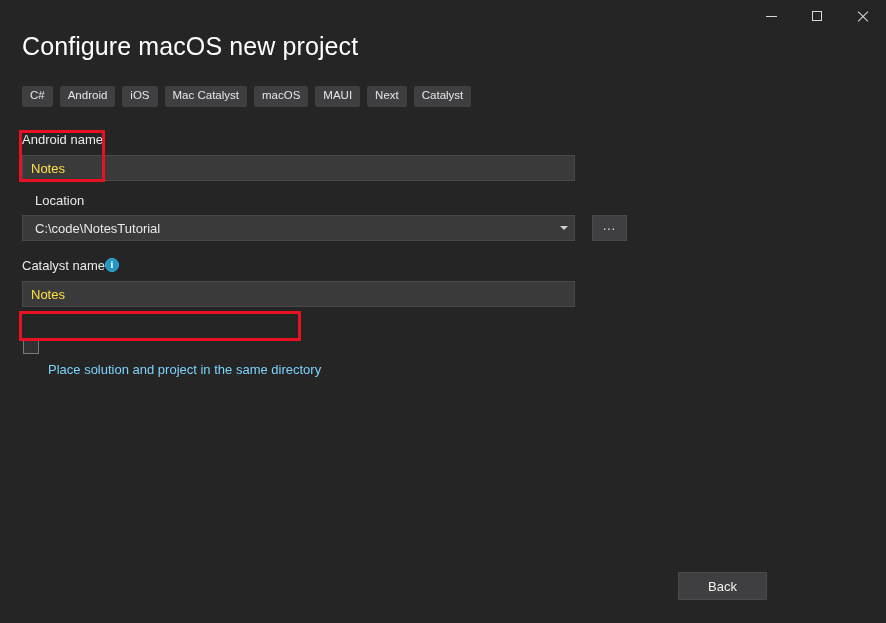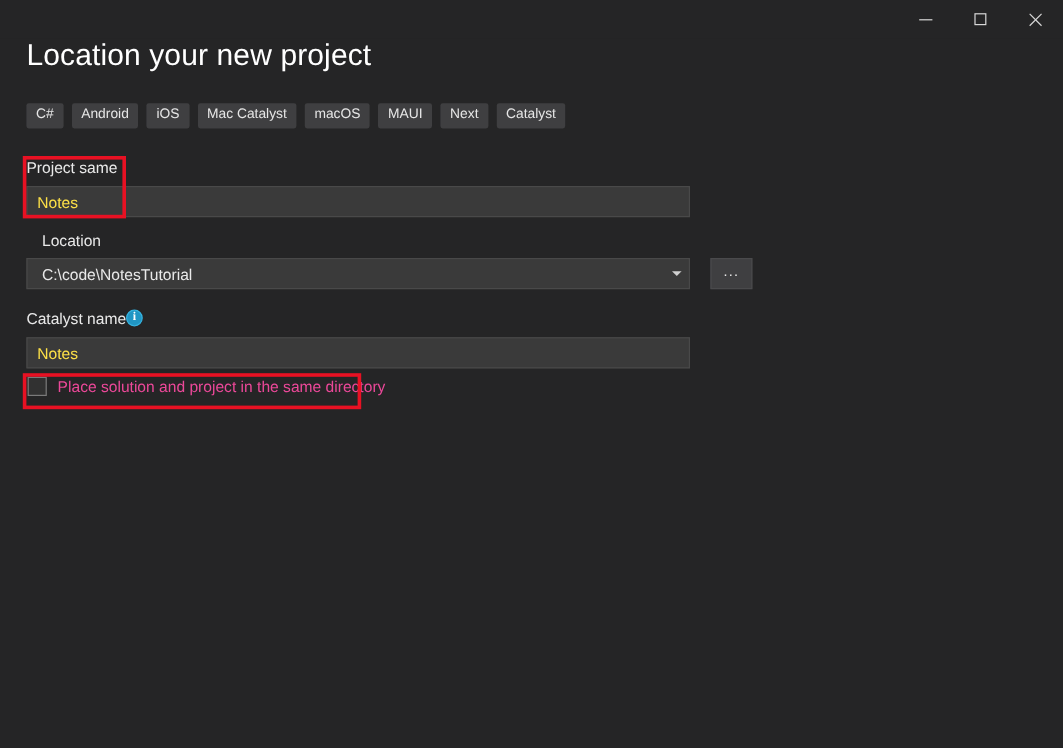--- a/index.html
+++ b/index.html
@@ -215,22 +215,23 @@
     gap: 9px;
   }
   .checkbox-box {
     width: 16px;
     height: 16px;
     background: #313131;
     border: 1px solid #7a7a7a;
   }
   .checkbox-label {
     font-size: 13px;
-    color: #ec4899;
-    white-space: nowrap;
+    color: #7dd3fc;
+    white-space: nowrap;
+    margin-top: 48px;
   }
 
   
   .annot {
     position: absolute;
     border: 3px solid #e81123;
     pointer-events: none;
   }
   .annot-project { left: 19px;  top: 130px; width: 86px;  height: 52px; }
   .annot-check   { left: 19px;  top: 311px; width: 282px; height: 30px; }
@@ -265,38 +266,38 @@
     <span class="glyph-min"></span>
   </div>
   <div class="win-btn">
     <span class="glyph-max"></span>
   </div>
   <div class="win-btn close">
     <span class="glyph-close"></span>
   </div>
 </div>
 
-<div class="page-title">Location your new project</div>
+<div class="page-title">Configure macOS new project</div>
 
 <div class="template-row">
   <div class="tags">
     <span class="tag">C#</span>
     <span class="tag">Android</span>
     <span class="tag">iOS</span>
     <span class="tag">Mac Catalyst</span>
     <span class="tag">macOS</span>
     <span class="tag">MAUI</span>
     <span class="tag">Next</span>
     <span class="tag">Catalyst</span>
   </div>
 </div>
 
 <div class="form">
 
-  <div class="field-label" style="left:22px; top:132px;">Project same</div>
+  <div class="field-label" style="left:22px; top:132px;">Android name</div>
   <input class="text-input" style="top: 155px;" type="text" value="Notes">
 
   <div class="field-label" style="left:35px; top:193px;">Location</div>
   <div class="combo">
     <div class="combo-value">C:\code\NotesTutorial</div>
     <div class="combo-arrow">
         <i></i>
       </div>
   </div>
   <div class="browse-btn">...</div>
@@ -308,13 +309,14 @@
   <div class="checkbox-row">
     <div class="checkbox-box"></div>
     <div class="checkbox-label">Place solution and project in the same directory</div>
   </div>
 </div>
 
 <div class="annot annot-project"></div>
 <div class="annot annot-check"></div>
 
 <div class="footer-buttons">
+  <div class="btn">Back</div>
 </div>
 
 </body></html>

